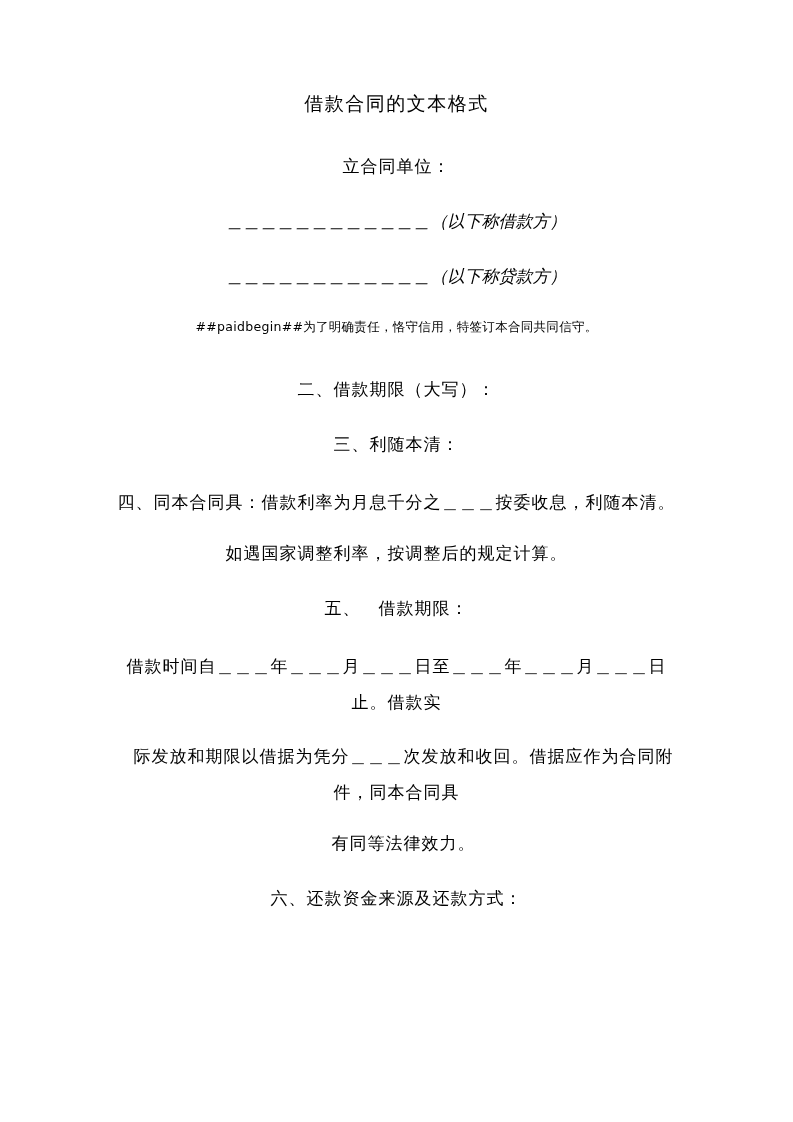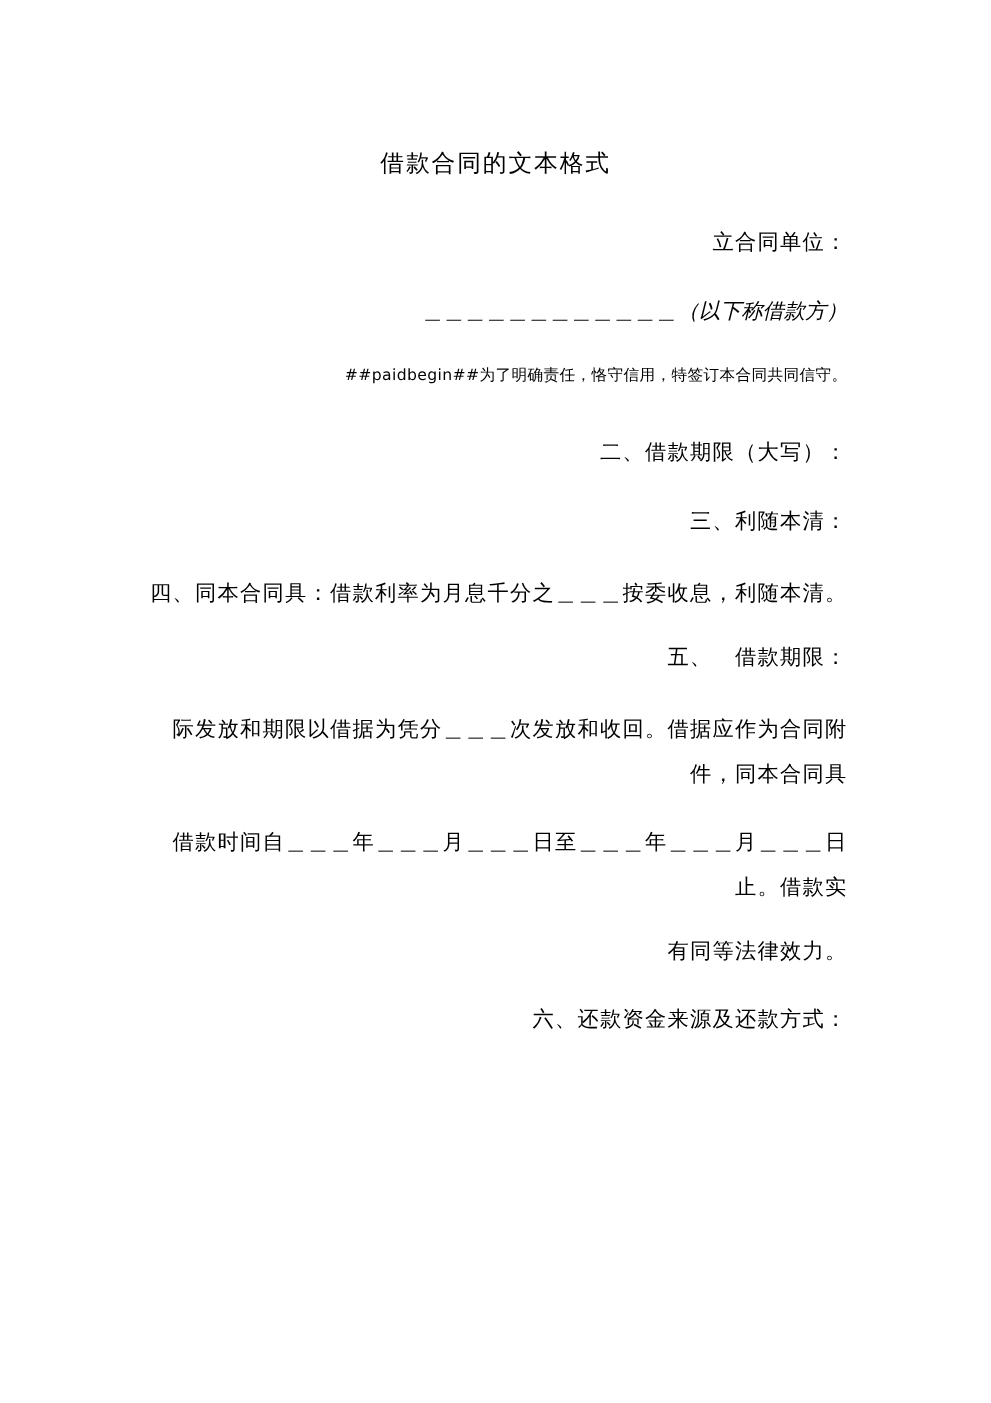--- a/index.html
+++ b/index.html
@@ -12,36 +12,36 @@
     height: 1122px;
     font-family: "DejaVu Sans", "Liberation Sans", sans-serif;
     color: #000000;
     overflow: hidden;
   }
   .page {
     position: relative;
     width: 793px;
     height: 1122px;
     box-sizing: border-box;
-    padding: 116px 115px 0 115px;
+    padding: 88px 115px 0 115px;
   }
   .doc-title {
     text-align: center;
     font-size: 19px;
     line-height: 30px;
     letter-spacing: 1.5px;
     margin: 0 0 33px 0;
     font-weight: normal;
   }
   .para {
     font-size: 17px;
     line-height: 30px;
     letter-spacing: 1px;
     margin: 0 0 25px 0;
-    text-align: right;
+    text-align: center;
   }
   .para.small {
     font-size: 12.5px;
     line-height: 22px;
     letter-spacing: 0.3px;
     margin-bottom: 36px;
   }
   .para.indent {
     text-indent: 14px;
   }
@@ -58,34 +58,36 @@
 <body>
 
 <div class="page">
 
   <div class="doc-title">借款合同的文本格式</div>
 
   <p class="para">立合同单位：</p>
 
   <p class="para blank-long">＿＿＿＿＿＿＿＿＿＿＿＿（以下称借款方）</p>
 
+  <p class="para blank-long">＿＿＿＿＿＿＿＿＿＿＿＿（以下称贷款方）</p>
 
   <p class="para small">##paidbegin##为了明确责任，恪守信用，特签订本合同共同信守。</p>
 
 
   <p class="para">二、借款期限（大写）：</p>
 
   <p class="para">三、利随本清：</p>
 
   <p class="para flow">四、同本合同具：借款利率为月息千分之＿＿＿按委收息，利随本清。</p>
 
+  <p class="para">如遇国家调整利率，按调整后的规定计算。</p>
 
   <p class="para">五、　借款期限：</p>
 
+  <p class="para flow">借款时间自＿＿＿年＿＿＿月＿＿＿日至＿＿＿年＿＿＿月＿＿＿日止。借款实</p>
+
   <p class="para flow indent">际发放和期限以借据为凭分＿＿＿次发放和收回。借据应作为合同附件，同本合同具</p>
-
-  <p class="para flow">借款时间自＿＿＿年＿＿＿月＿＿＿日至＿＿＿年＿＿＿月＿＿＿日止。借款实</p>
 
   <p class="para indent">有同等法律效力。</p>
 
   <p class="para">六、还款资金来源及还款方式：</p>
 
 </div>
 
 </body></html>

